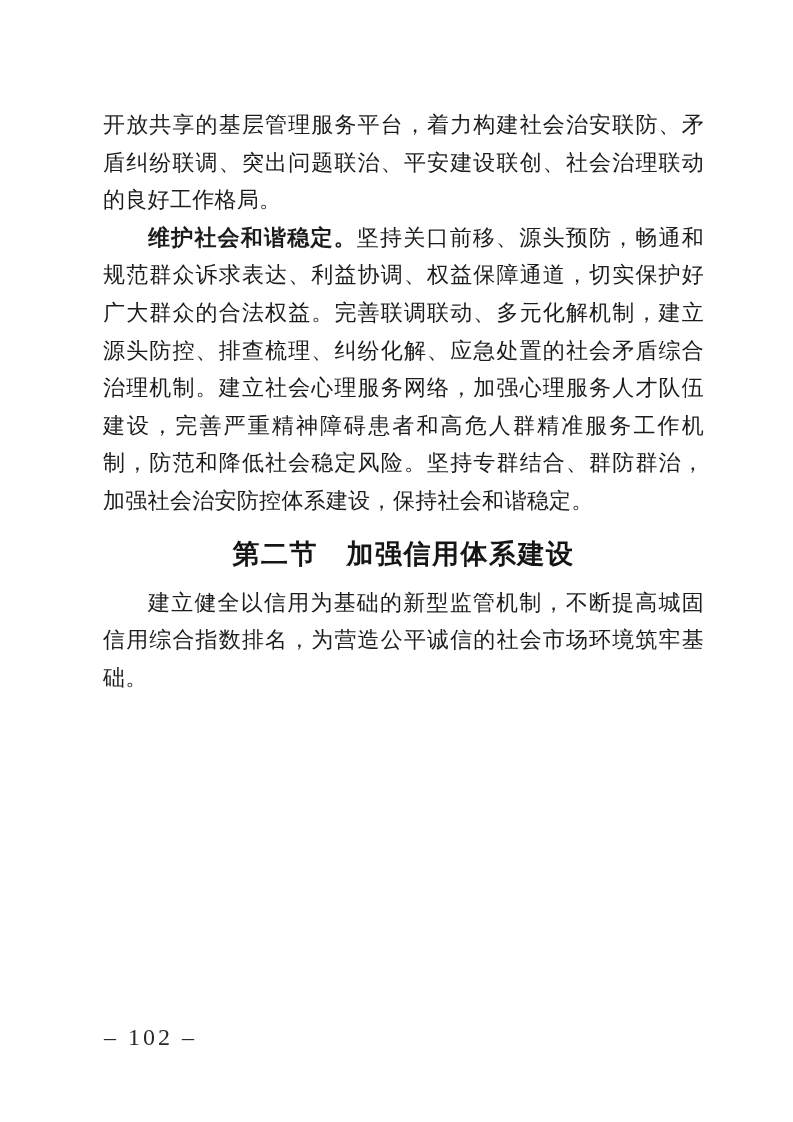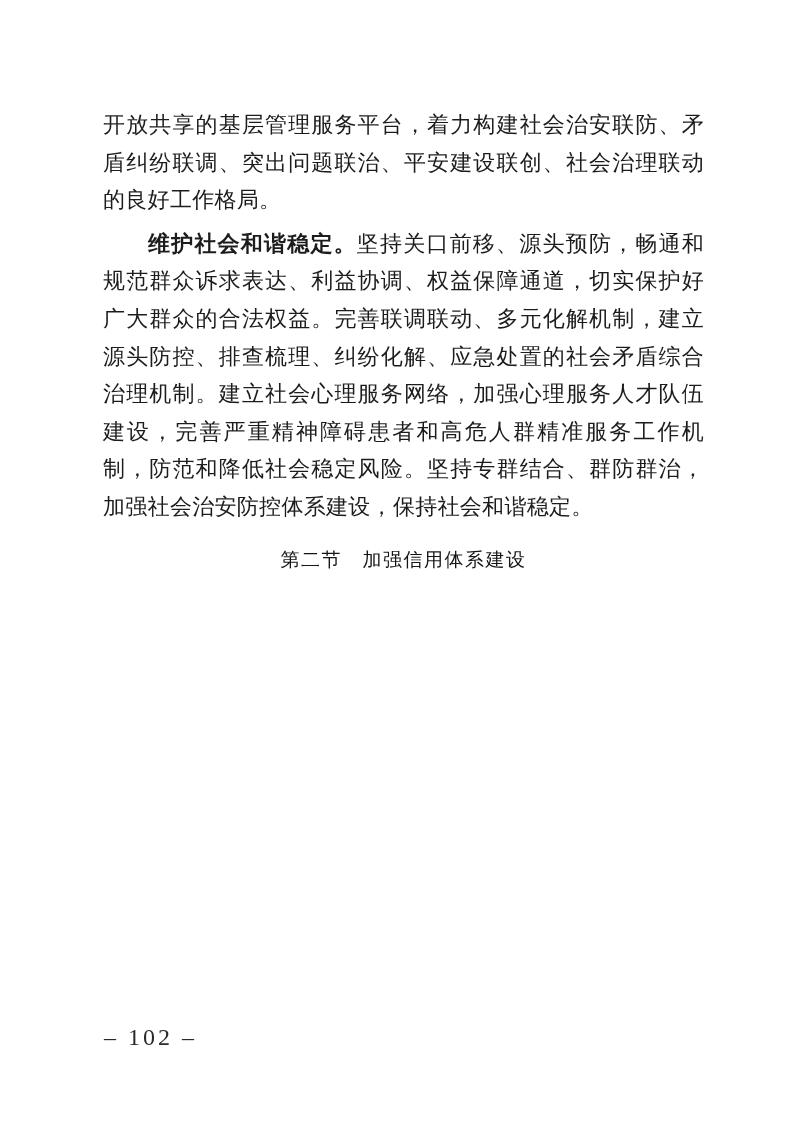--- a/index.html
+++ b/index.html
@@ -28,31 +28,30 @@
   .para {
     margin: 0;
     font-size: 22px;
     line-height: 37.6px;
     text-align: justify;
     text-justify: inter-character;
     letter-spacing: 0.3px;
   }
   .para.indent {
     text-indent: 45px;
-    margin-top: 6px;
   }
   .para .lead {
     font-family: "Liberation Sans", sans-serif;
     font-weight: 700;
     font-style: normal;
   }
   .section-heading {
     font-family: "Liberation Sans", sans-serif;
-    font-weight: 400;
-    font-size: 19px;
+    font-weight: 700;
+    font-size: 27px;
     line-height: 38px;
     text-align: center;
     margin: 15px 0 11px 0;
     letter-spacing: 1.5px;
     color: #151515;
   }
   .footer-pagenum {
     position: absolute;
     left: 104px;
     top: 1024px;
@@ -66,19 +65,20 @@
 
 <div class="page">
   <div class="text-body">
 
     <p class="para"><span>开放共享的基层管理服务平台，着力构建社会治安联防、矛盾纠纷联调、突出问题联治、平安建设联创、社会治理联动的良好工作格局。</span></p>
 
     <p class="para indent"><b class="lead">维护社会和谐稳定。</b><span>坚持关口前移、源头预防，畅通和规范群众诉求表达、利益协调、权益保障通道，切实保护好广大群众的合法权益。完善联调联动、多元化解机制，建立源头防控、排查梳理、纠纷化解、应急处置的社会矛盾综合治理机制。建立社会心理服务网络，加强心理服务人才队伍建设，完善严重精神障碍患者和高危人群精准服务工作机制，防范和降低社会稳定风险。坚持专群结合、群防群治，加强社会治安防控体系建设，保持社会和谐稳定。</span></p>
 
     <h2 class="section-heading">第二节　加强信用体系建设</h2>
 
+    <p class="para indent"><span>建立健全以信用为基础的新型监管机制，不断提高城固信用综合指数排名，为营造公平诚信的社会市场环境筑牢基础。</span></p>
 
 
 
   </div>
 
   <div class="footer-pagenum">– 102 –</div>
 </div>
 
 </body></html>

